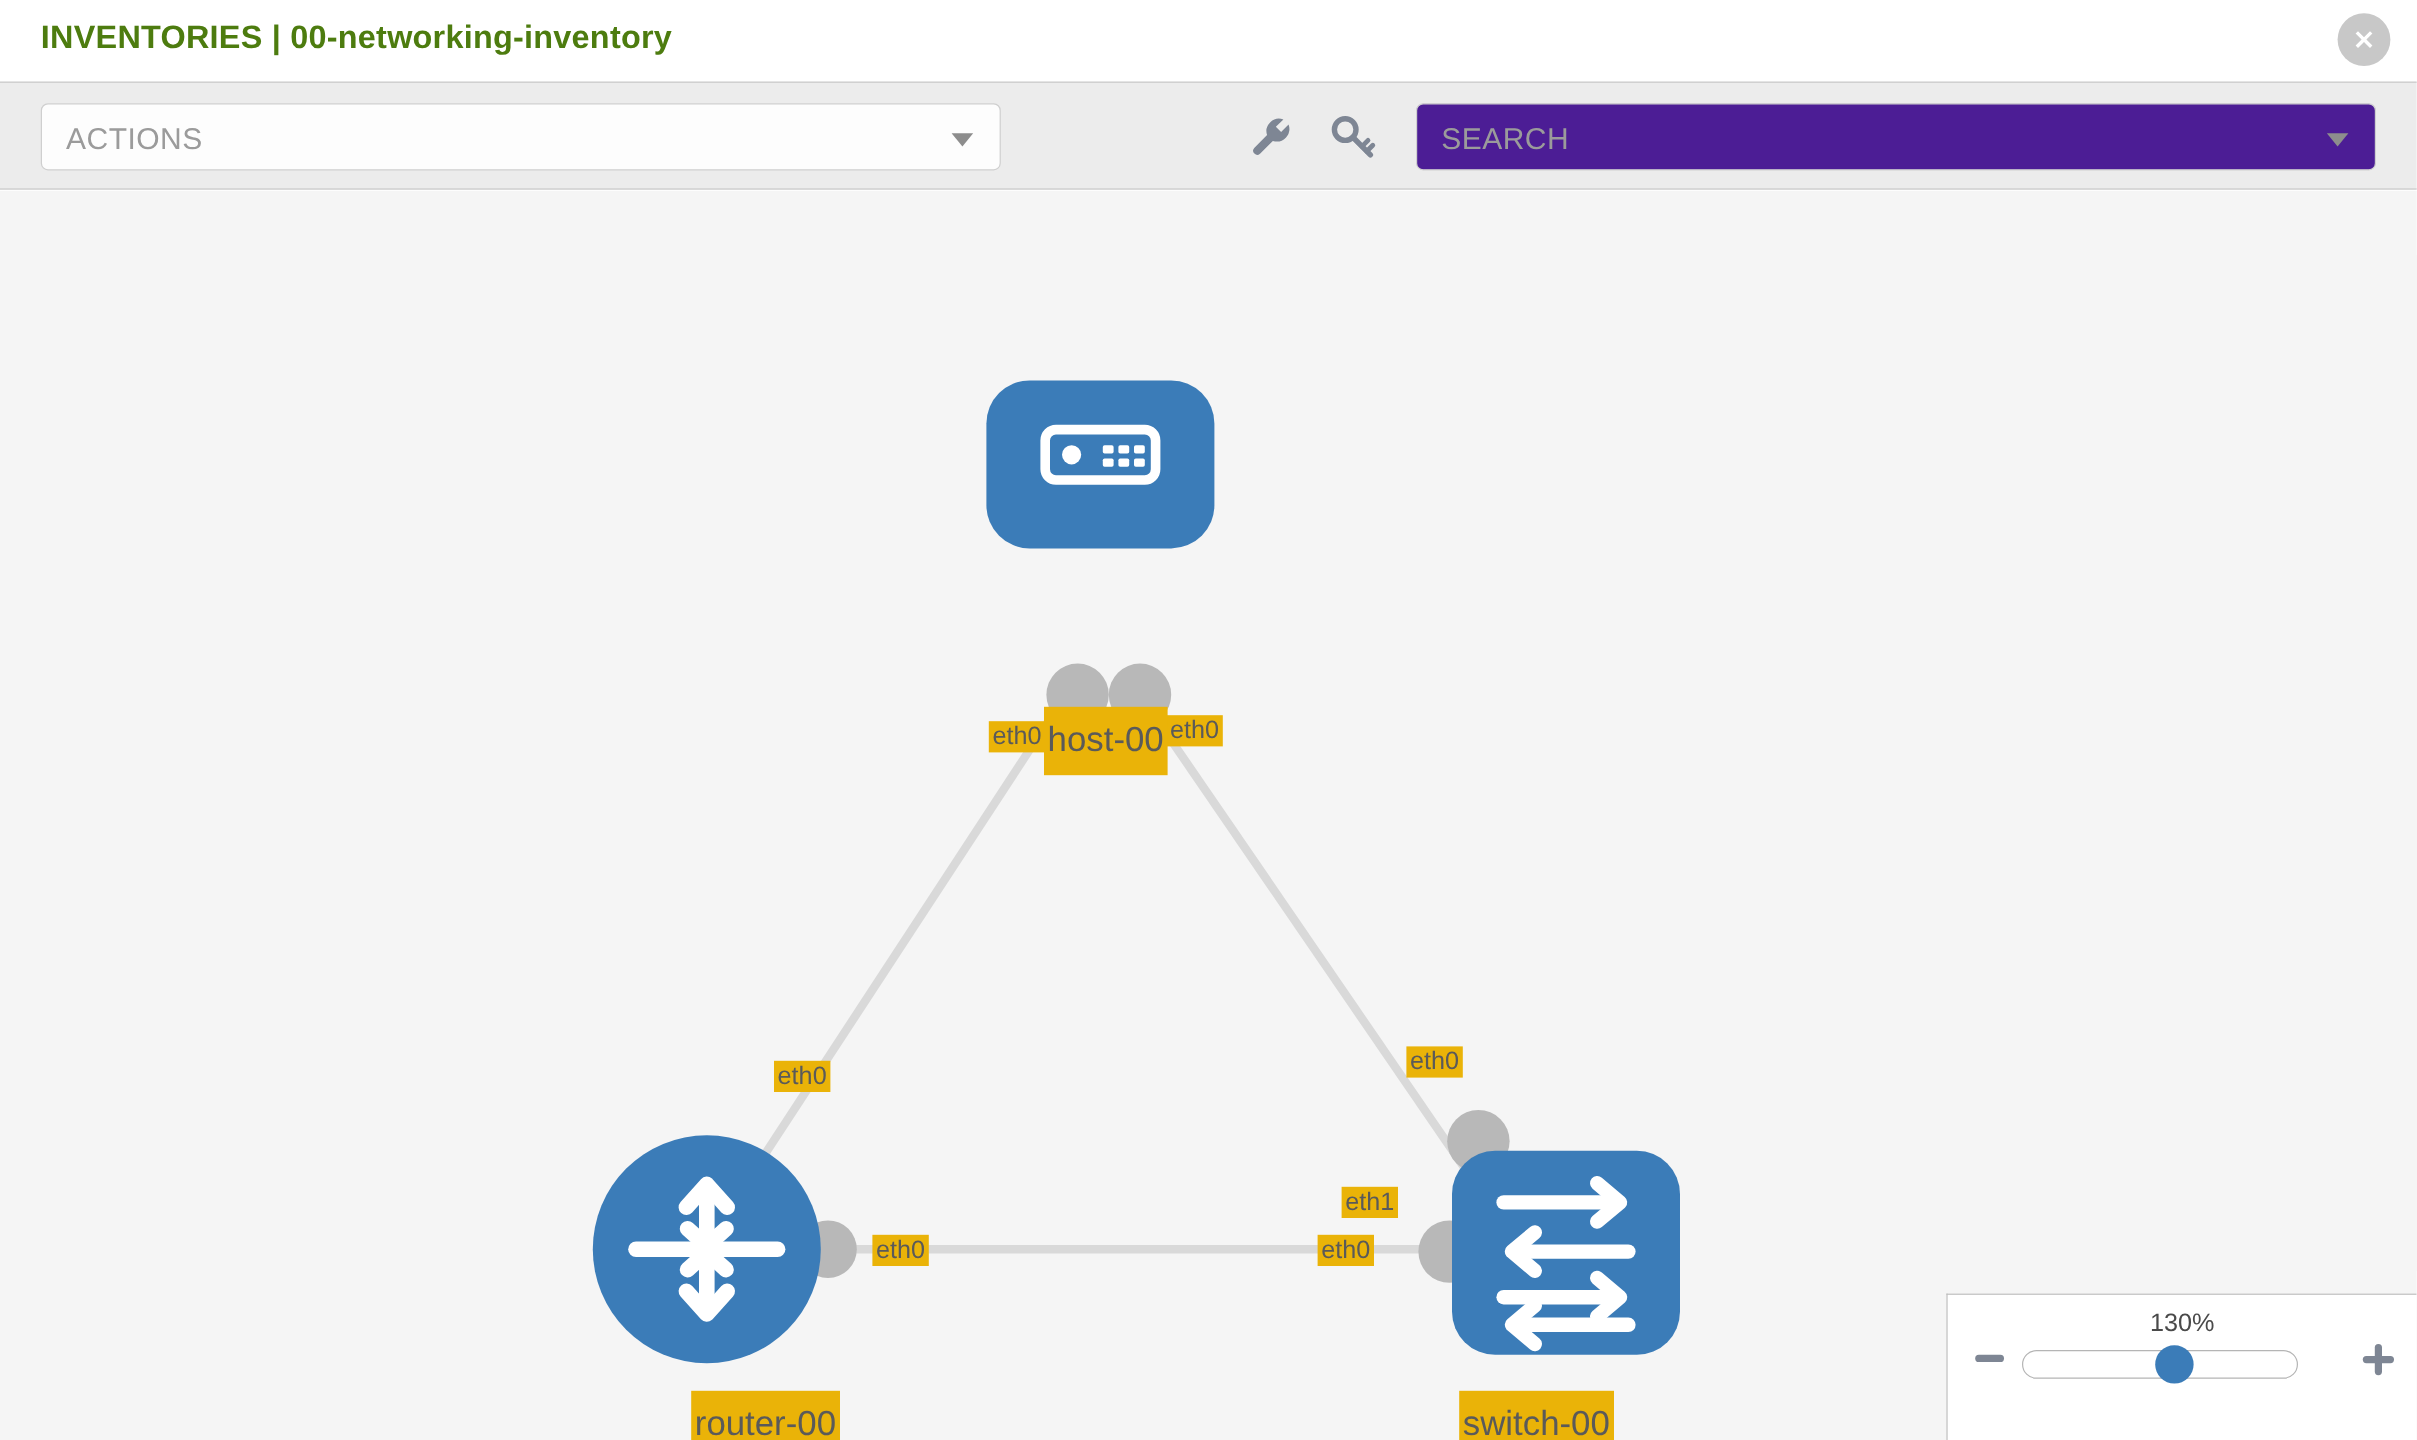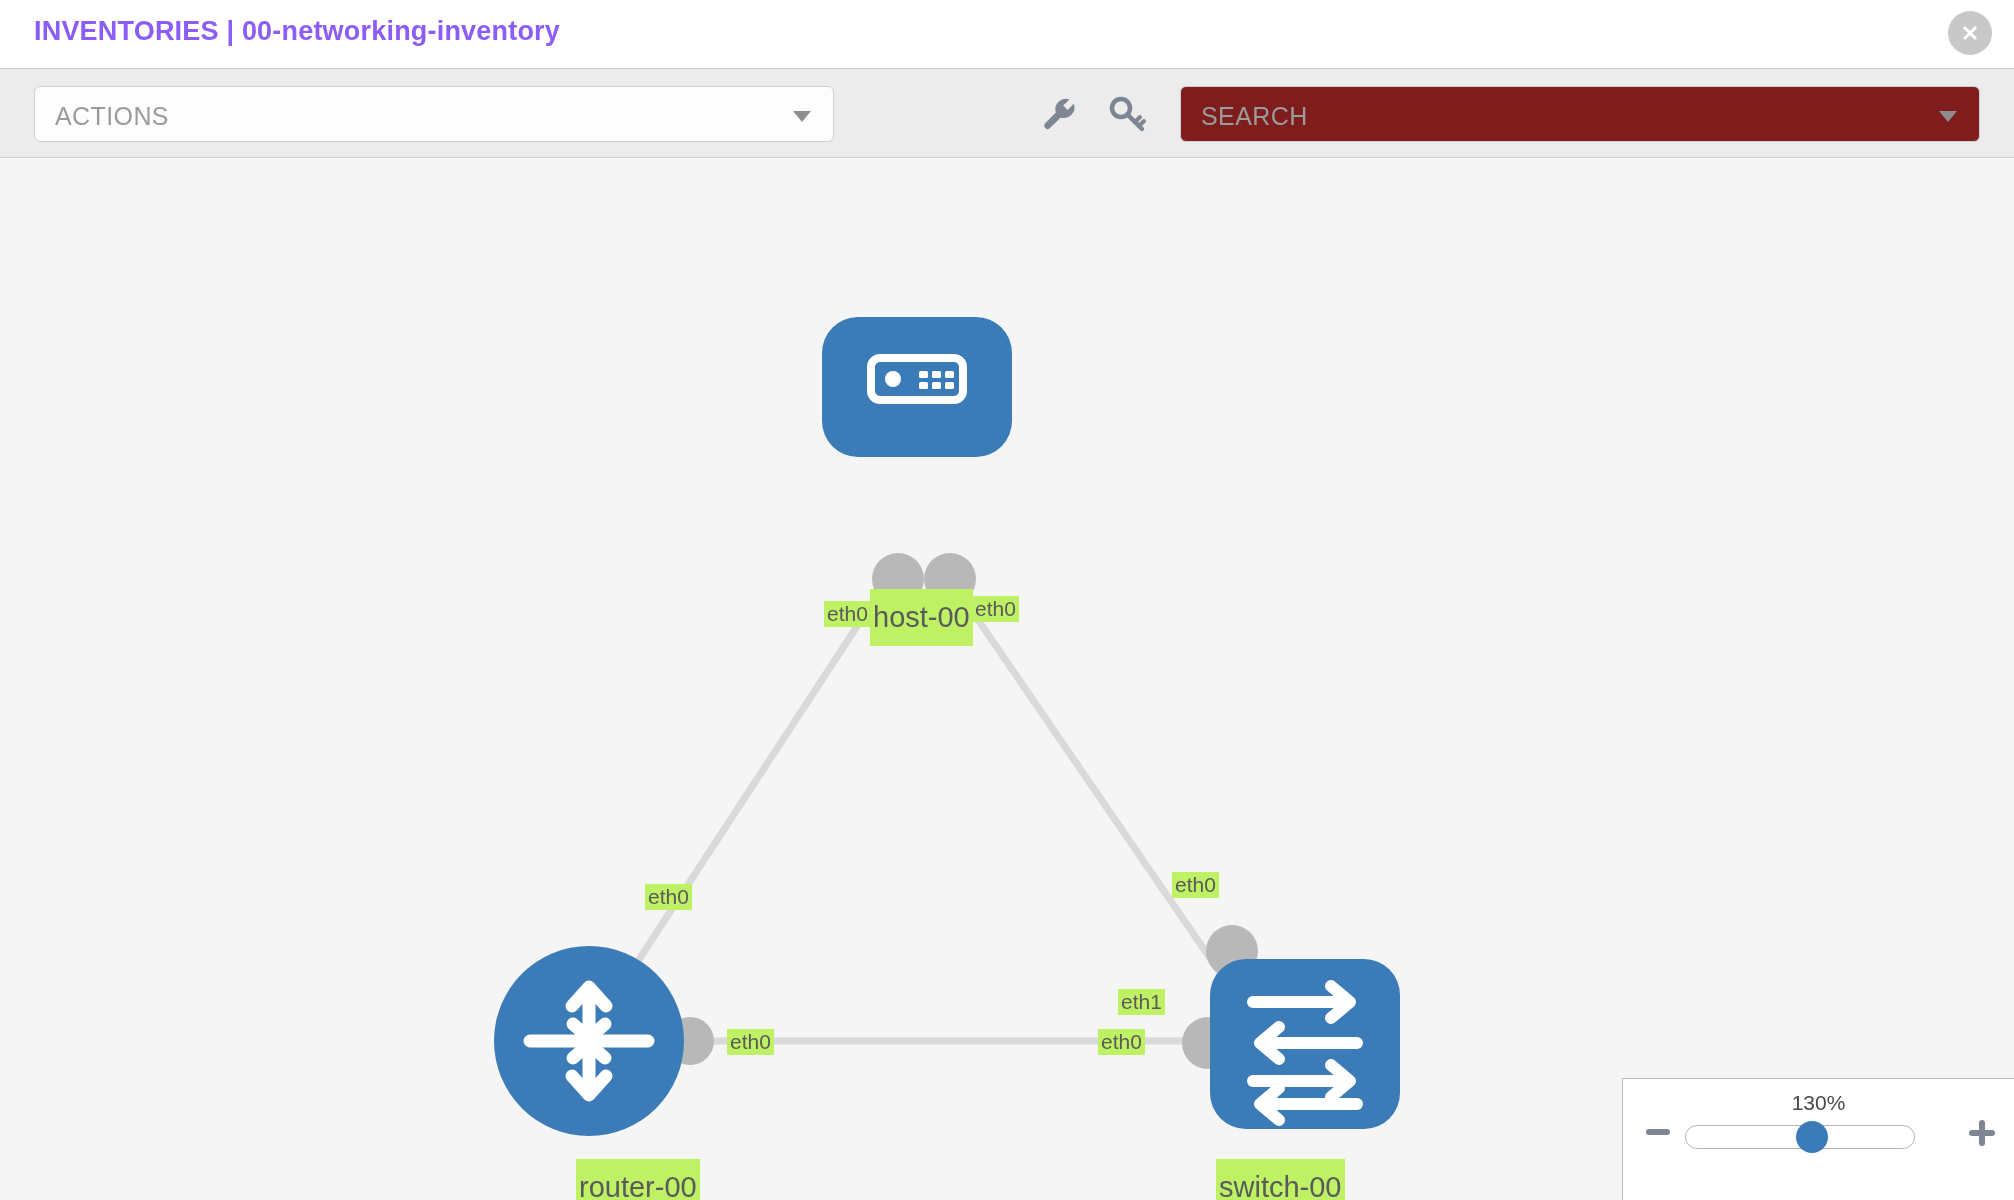--- a/index.html
+++ b/index.html
@@ -11,21 +11,21 @@
   }
   #app { position:relative; width:2014px; height:1200px; }
 
   
   .header {
     position:absolute; left:0; top:0; width:2014px; height:68px;
     background:#ffffff;
   }
   .header-title {
     position:absolute; left:34px; top:16px;
-    font-size:27px; font-weight:bold; color:#8b5cf6;
+    font-size:27px; font-weight:bold; color:#4d7c0f;
     letter-spacing:.2px; white-space:nowrap;
   }
   .close-btn {
     position:absolute; right:22px; top:11px;
     width:44px; height:44px; border-radius:50%;
     background:#c8c8c8; cursor:pointer;
   }
   .close-btn svg { position:absolute; left:11px; top:11px; }
 
   
@@ -55,42 +55,42 @@
   }
   .tool-icon {
     position:absolute; top:22px; width:46px; height:46px; cursor:pointer;
   }
   .tool-icon.wrench { left:1036px; }
   .tool-icon.key    { left:1104px; }
 
   .search-box {
     position:absolute; left:1180px; top:17px;
     width:800px; height:56px;
-    background:#7f1d1d;
+    background:#4c1d95;
     border:1px solid #cfcfcf; border-radius:6px;
     cursor:text;
   }
   .search-label {
     position:absolute; left:20px; top:15px;
     font-size:25px; color:#9b9b9b; letter-spacing:.4px;
   }
 
   
   .canvas {
     position:absolute; left:0; top:159px;
     width:2014px; height:1041px;
     background:#f5f5f5;
     overflow:hidden;
   }
   #topo { position:absolute; left:0; top:0; }
 
   
   .node-label, .edge-label {
     position:absolute;
-    background:#bef264;
+    background:#eab308;
     color:#5a5a5a;
     white-space:nowrap;
   }
   .node-label { font-size:29px; padding:12px 3px; }
   .edge-label { font-size:21px; padding:1px 3px; }
 
   
   .zoom-panel {
     position:absolute; right:0; bottom:0;
     width:392px; height:122px;

